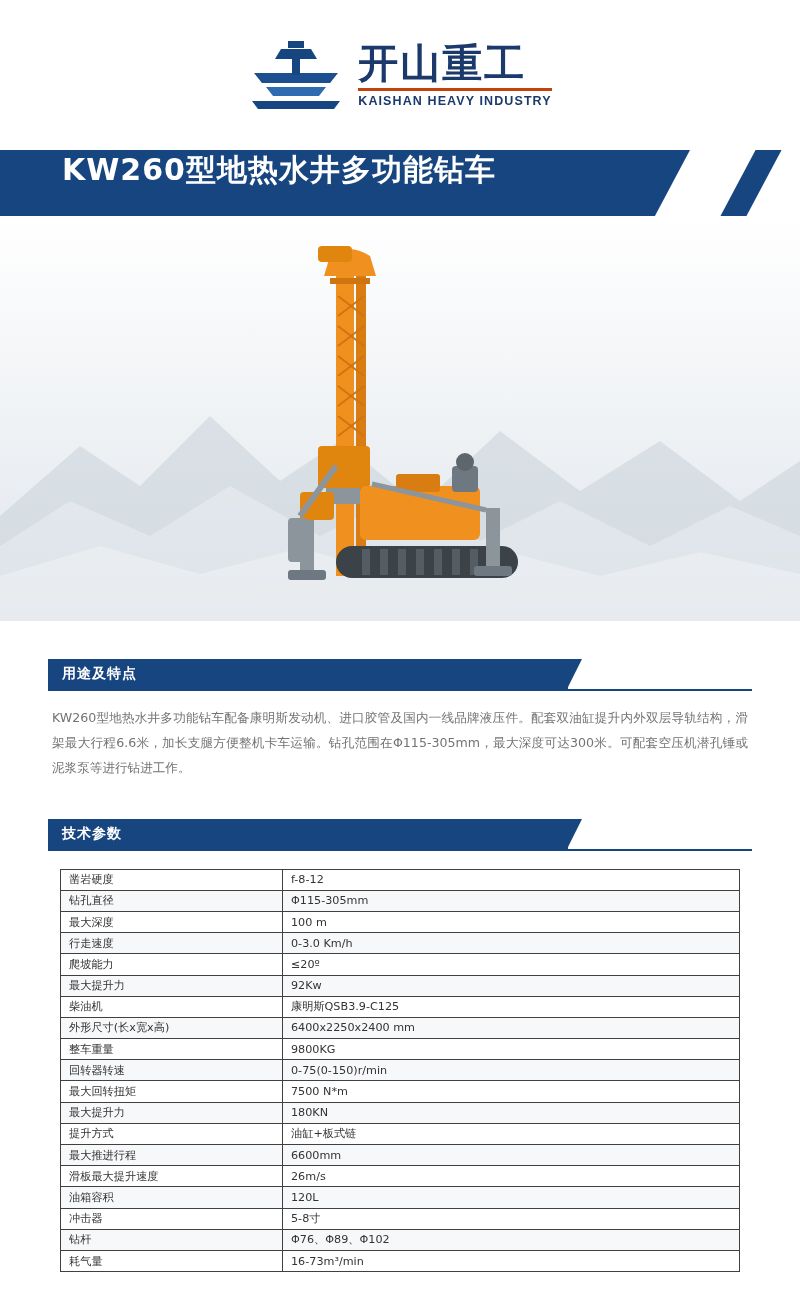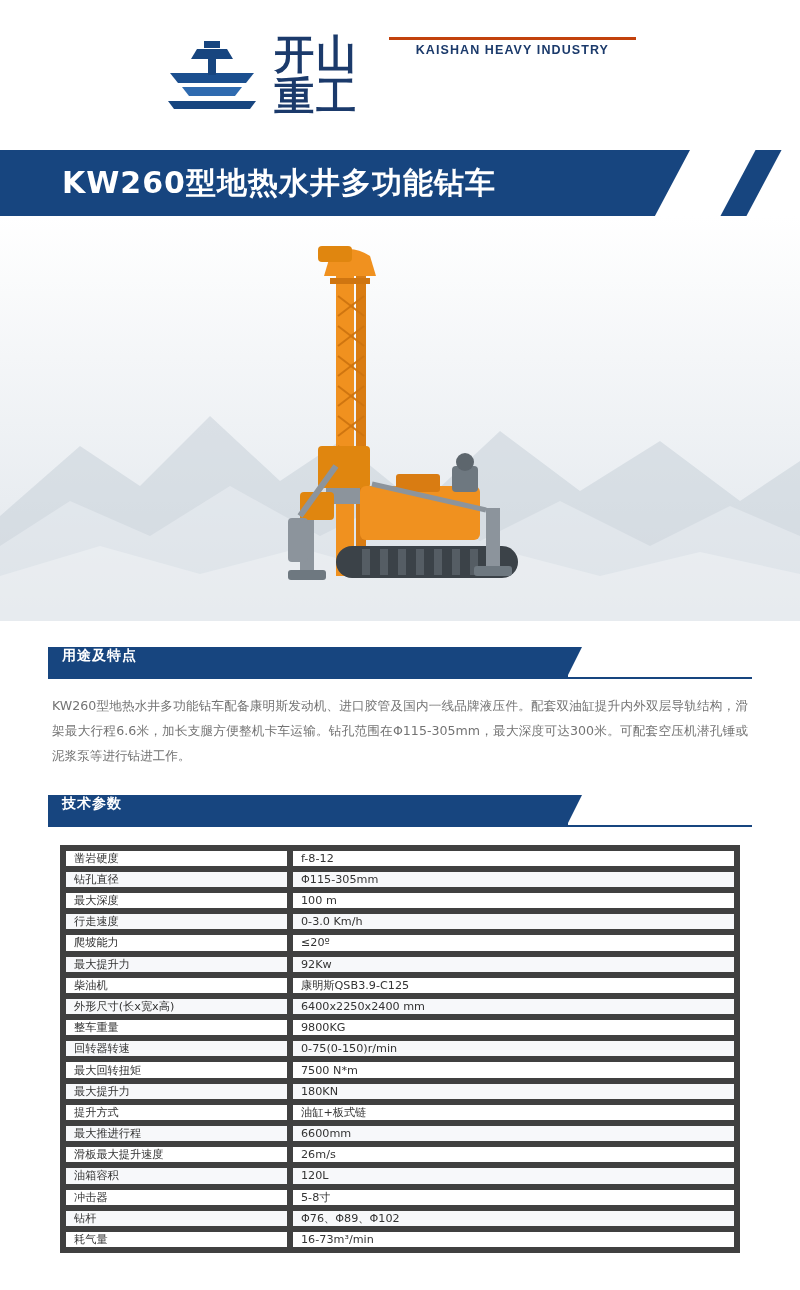--- a/index.html
+++ b/index.html
@@ -29,21 +29,21 @@
     align-items: center;
     gap: 14px;
   }
   .logo-mark {
     width: 96px;
     height: 76px;
     position: relative;
   }
   .logo-text {
     display: flex;
-    flex-direction: row;
+    flex-direction: column;
     align-items: flex-start;
     justify-content: flex-end;
   }
   .logo-cn {
     font-size: 40px;
     font-weight: bold;
     letter-spacing: 2px;
     color: #1b3a6b;
     line-height: 1.05;
     font-family: "DejaVu Sans", sans-serif;
@@ -59,21 +59,20 @@
     width: 100%;
     text-align: center;
   }
 
   
   .title-banner {
     position: relative;
     height: 66px;
     background: #17457f;
     display: flex;
-    align-items: center;
     overflow: hidden;
   }
   .title-banner::after {
     content: "";
     position: absolute;
     right: 0;
     top: 0;
     height: 100%;
     width: 170px;
     background: #ffffff;
@@ -108,22 +107,23 @@
     height: 405px;
     background: linear-gradient(#ffffff 0%, #f4f6f8 35%, #e9edf1 70%, #dfe4e9 100%);
     overflow: hidden;
   }
   .hero svg { position: absolute; left: 0; top: 0; }
 
   
   .section-head {
     position: relative;
     height: 30px;
-    margin: 0 0 0 0;
-    display: flex;
+    margin: 12px 0 0 0;
+    display: flex;
+    align-items: center;
   }
   .section-head .bar {
     position: absolute;
     left: 48px;
     top: 0;
     height: 30px;
     width: 520px;
     background: #17457f;
   }
   .section-head .bar::after {
@@ -167,21 +167,21 @@
     margin: 18px 60px 0 60px;
   }
   table.spec {
     width: 100%;
     border-collapse: collapse;
     font-size: 11.2px;
     font-family: "DejaVu Sans", sans-serif;
   }
   table.spec tr { height: 21.2px; }
   table.spec td {
-    border: 6px solid #404040;
+    border: 1px solid #404040;
     padding: 0 8px;
     color: #333;
     white-space: nowrap;
   }
   table.spec td.k {
     width: 205px;
     color: #333;
   }
   table.spec tr:nth-child(odd) td { background: #ffffff; }
   table.spec tr:nth-child(even) td { background: #f7f8fa; }

